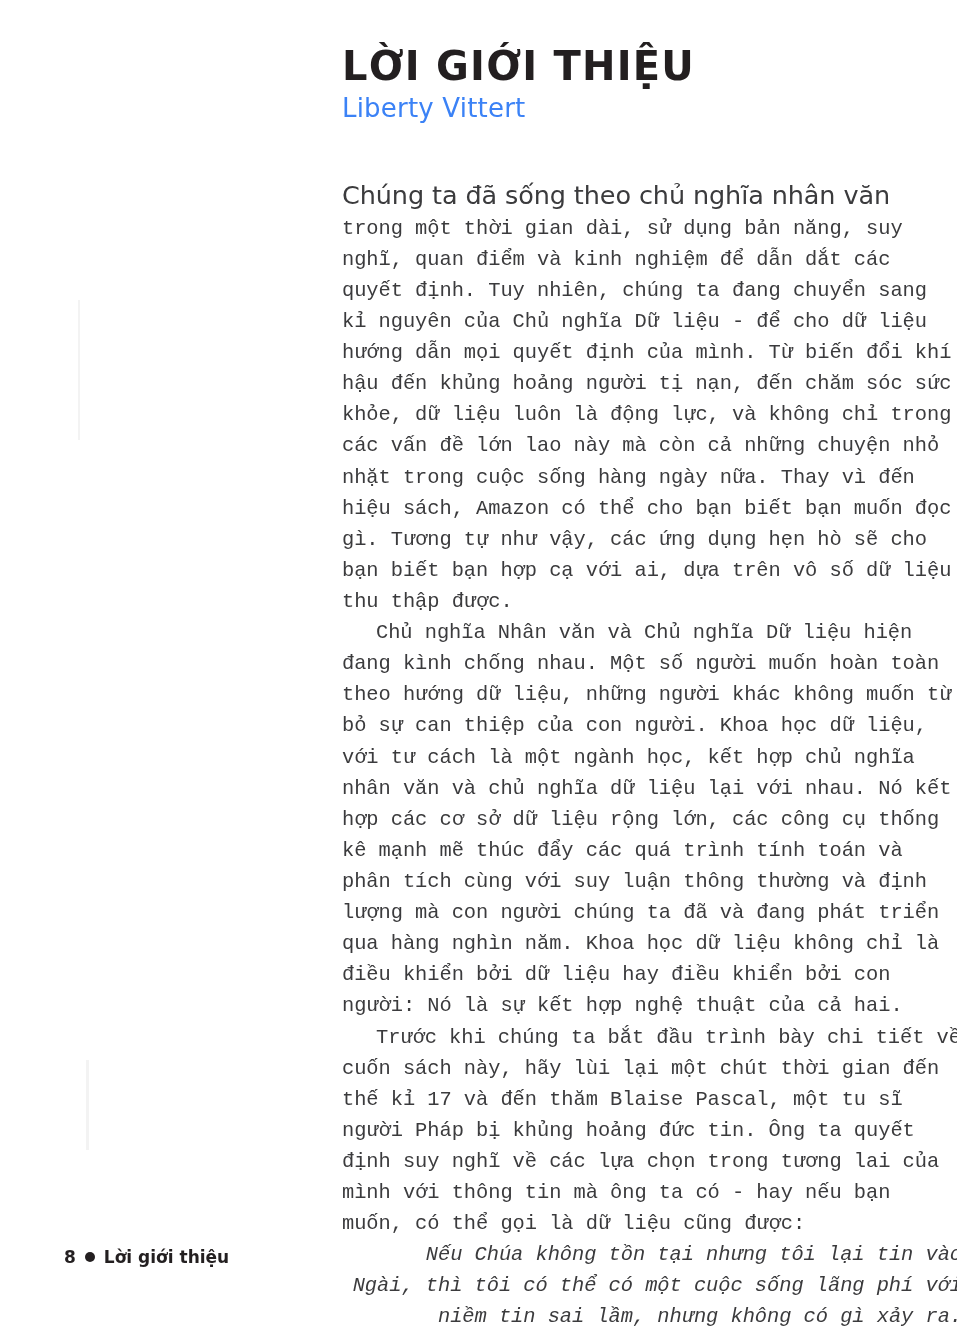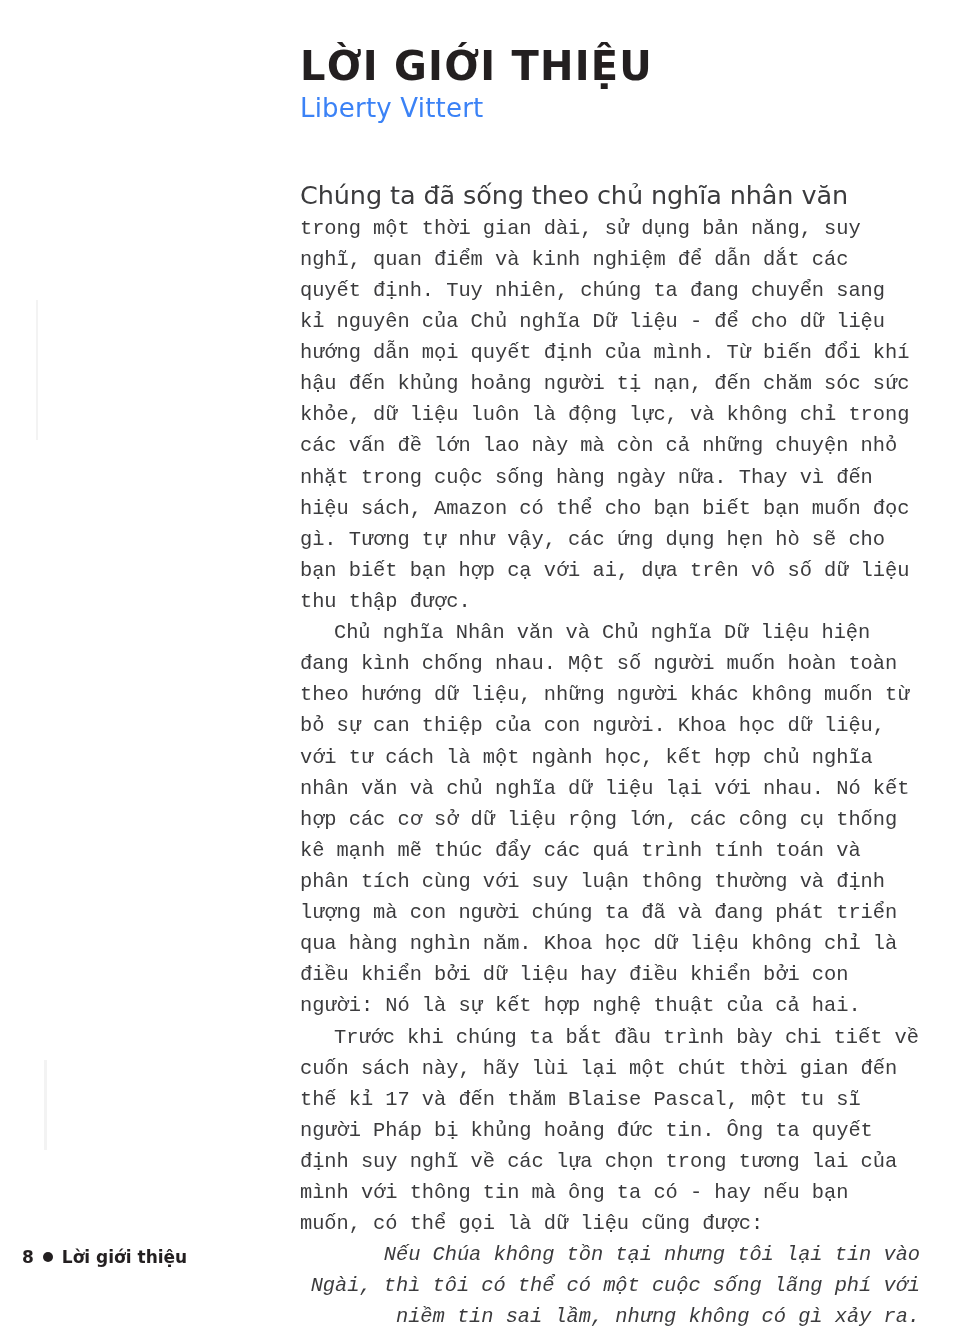--- a/index.html
+++ b/index.html
@@ -11,20 +11,21 @@
     height: 1333px;
     background: #ffffff;
     font-family: "DejaVu Sans", sans-serif;
     color: #231f20;
     position: relative;
     overflow: hidden;
   }
   .page {
     position: absolute;
     inset: 0;
+    margin-left: 42px;
   }
   .content {
     position: absolute;
     left: 300px;
     top: 45px;
     width: 620px;
   }
   .chapter-title {
     font-family: "DejaVu Sans", sans-serif;
     font-weight: bold;

